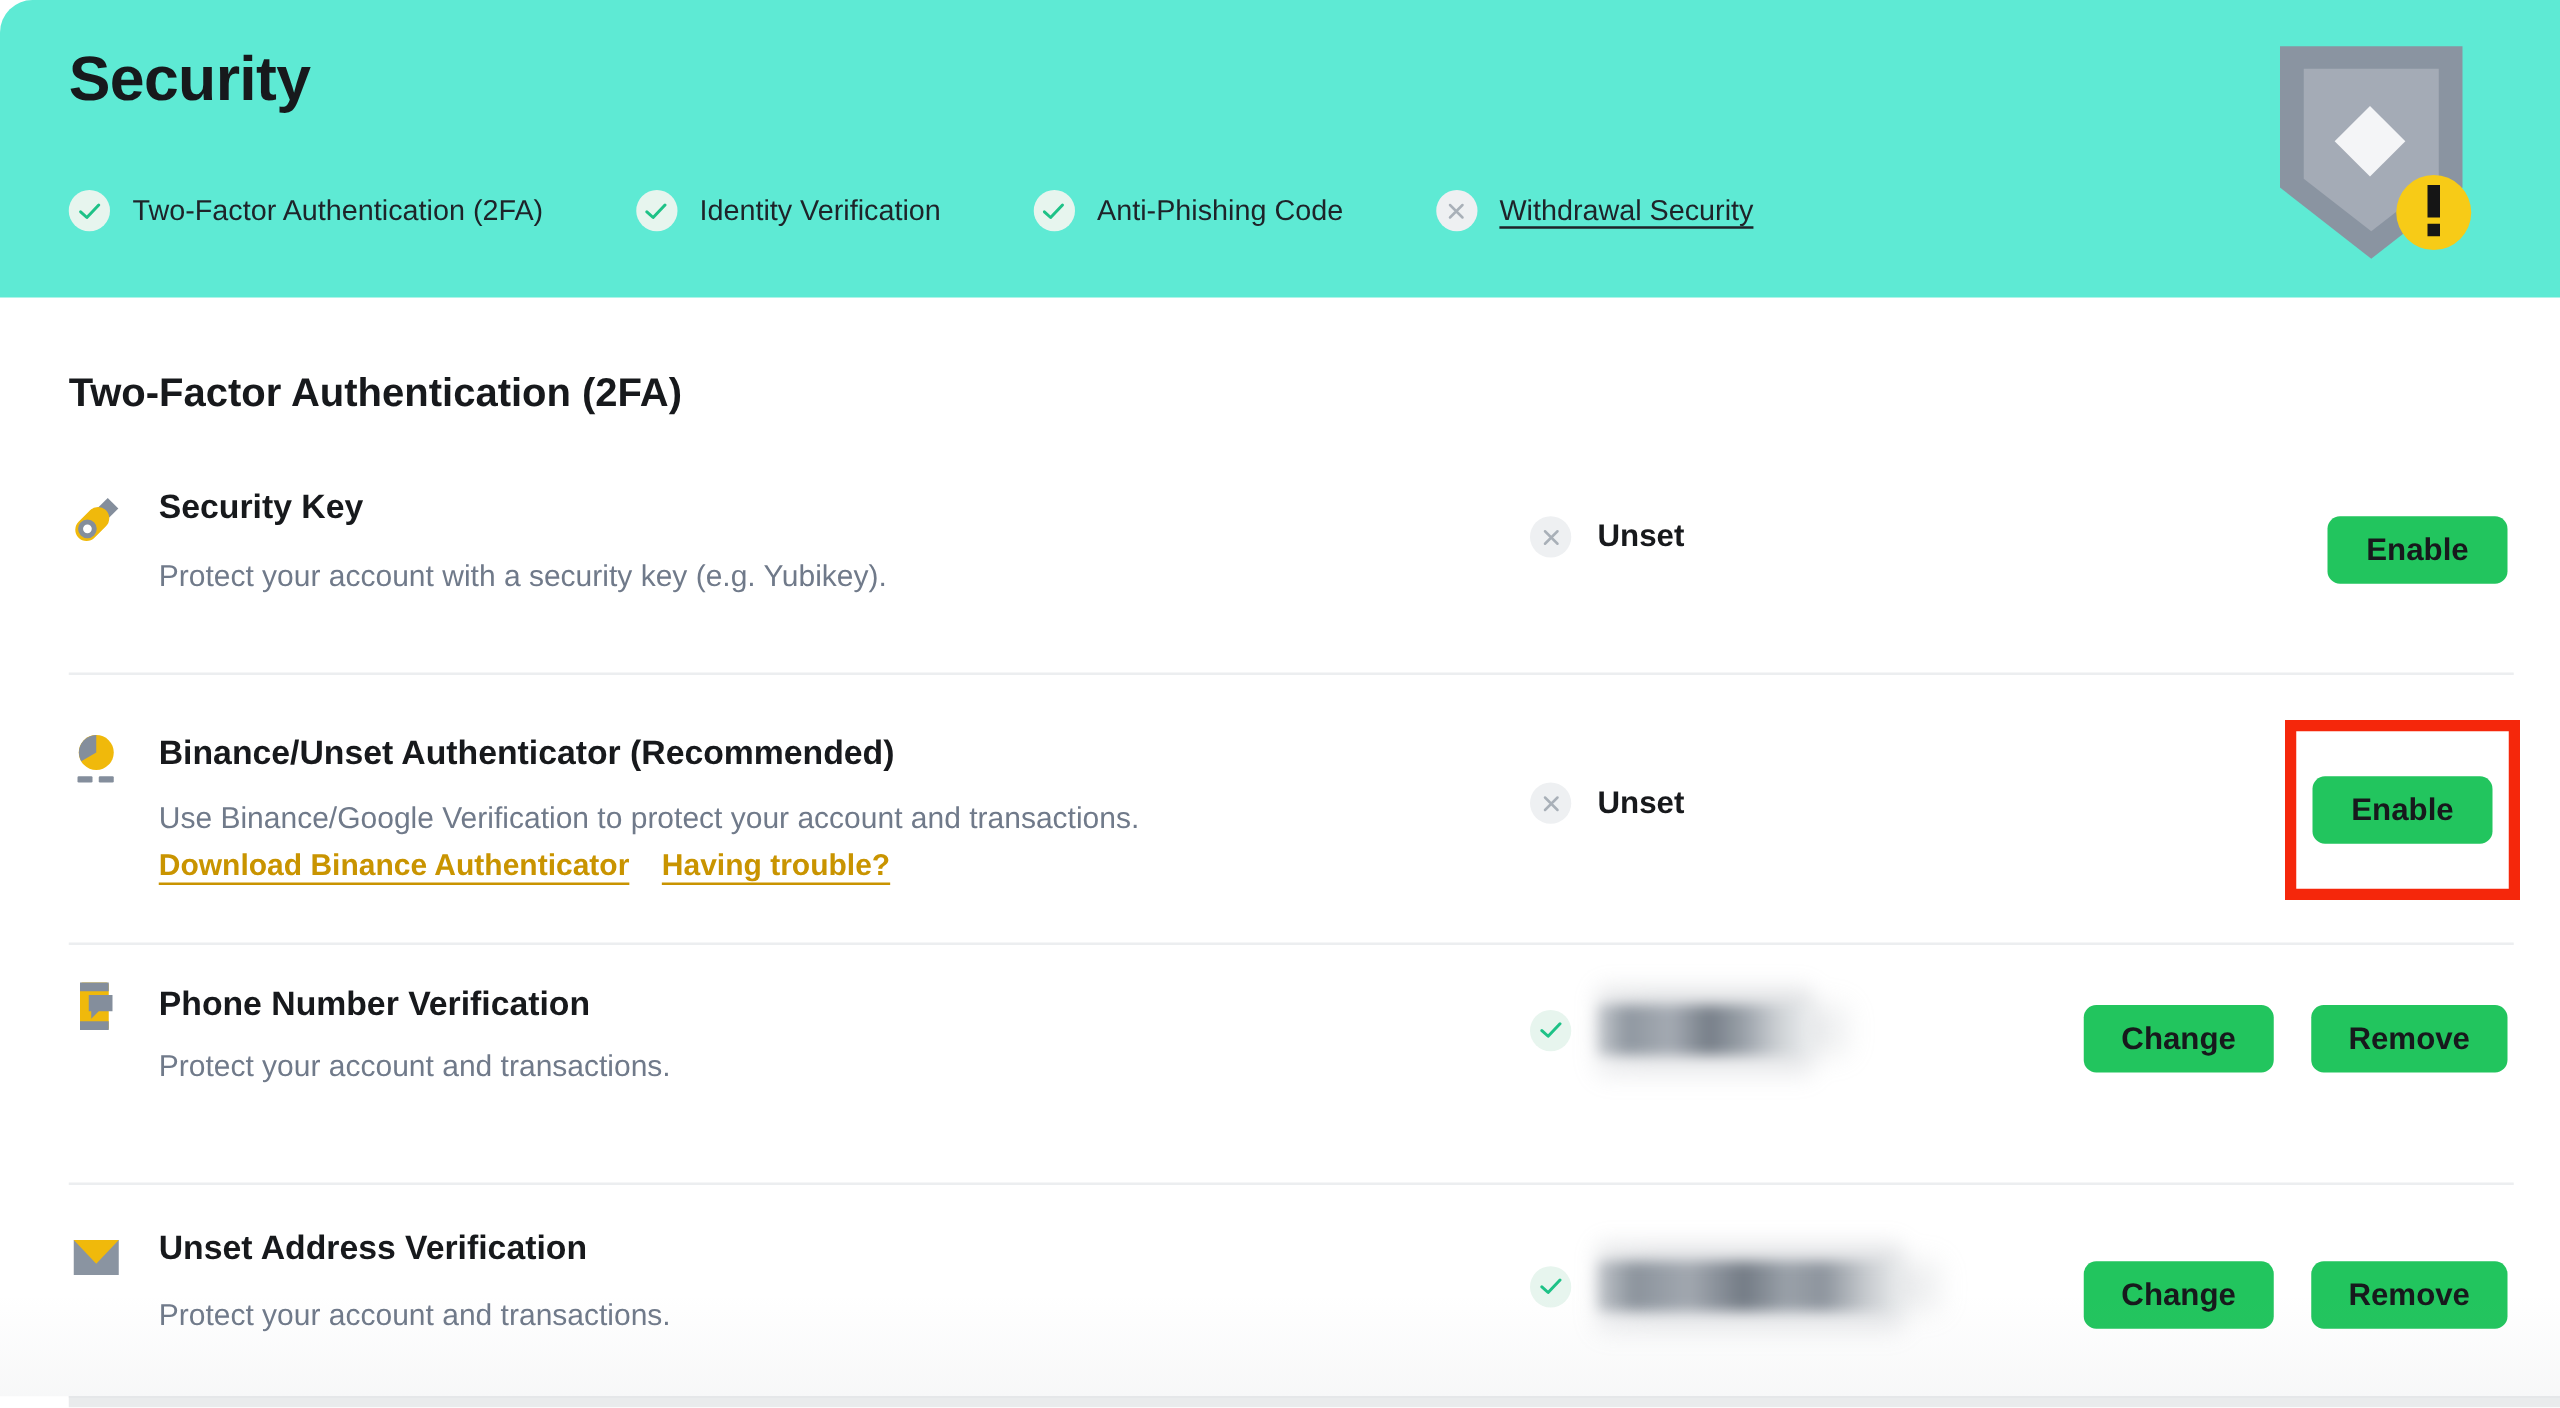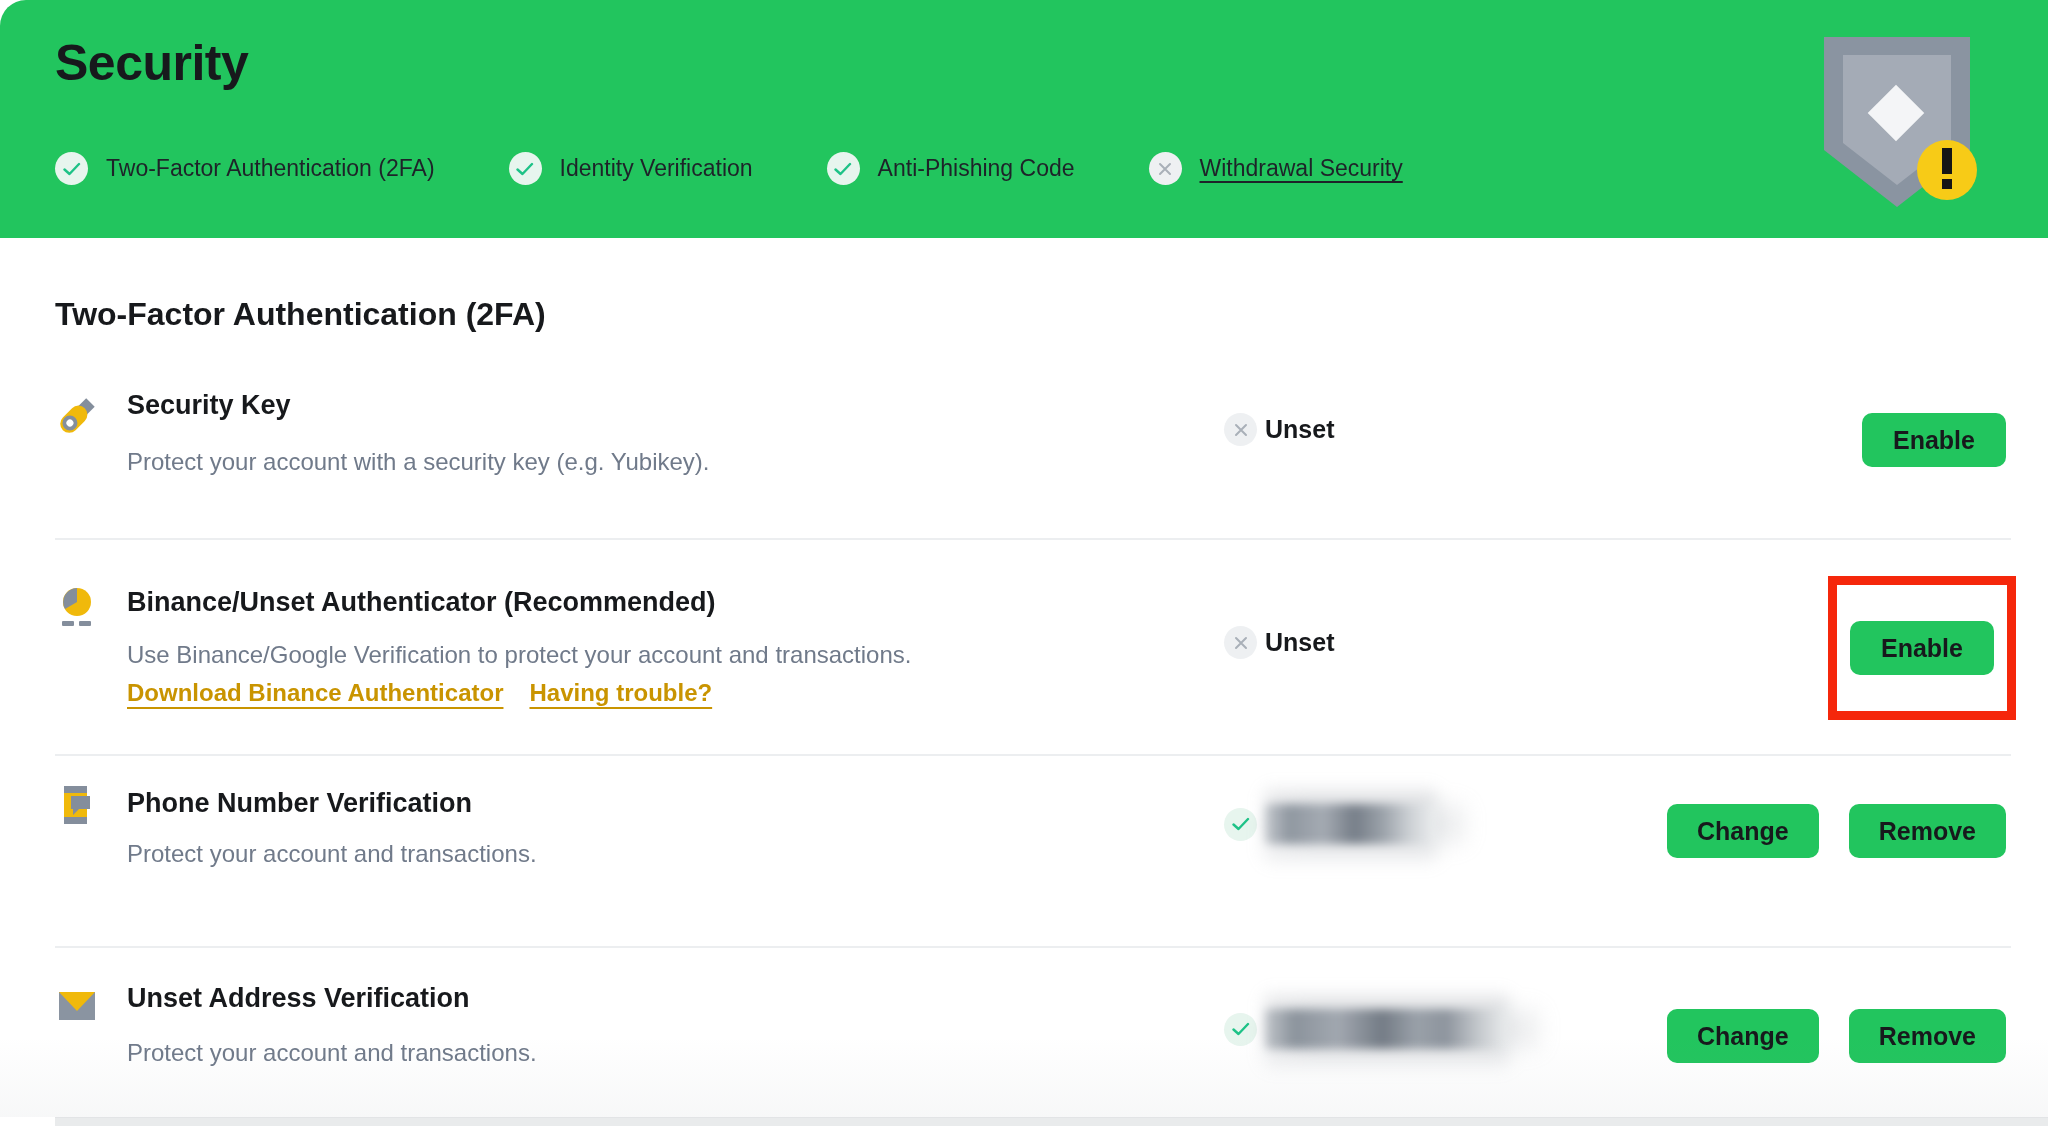--- a/index.html
+++ b/index.html
@@ -5,21 +5,21 @@
   html,body { margin:0; padding:0; background:#ffffff; }
   .page {
     position:relative; width:2048px; height:1126px; overflow:hidden;
     background:#ffffff; color:#1E2329;
     font-family:"Liberation Sans","DejaVu Sans",sans-serif;
   }
 
   
   .header {
     position:absolute; top:0; left:0; right:0; height:238px;
-    background:#22c55e; border-top-left-radius:26px;
+    background:#5eead4; border-top-left-radius:26px;
   }
   .header-title {
     position:absolute; left:55px; top:34px; margin:0;
     font-size:50px; font-weight:700; letter-spacing:-0.5px; color:#17191c;
   }
   .status-row { position:absolute; left:55px; top:152px; display:flex; gap:74px; align-items:center; }
   .status-item { display:flex; align-items:center; gap:18px; font-size:23px; font-weight:500; color:#1E2329; white-space:nowrap; }
   .underlined { text-decoration:underline; text-underline-offset:5px; cursor:pointer; }
 
   .badge-circle { width:33px; height:33px; border-radius:50%; display:flex; align-items:center; justify-content:center; flex:0 0 auto; }
@@ -41,21 +41,21 @@
 
   .row-icon { position:absolute; left:0; width:44px; height:44px; }
   .row-title { position:absolute; left:72px; margin:0; font-size:27px; font-weight:700; color:#17191c; white-space:nowrap; }
   .row-desc { position:absolute; left:72px; font-size:24px; color:#707A8A; white-space:nowrap; }
   .row-links { position:absolute; left:72px; display:flex; gap:26px; }
   .gold-link {
     font-size:24px; font-weight:700; color:#C99400; cursor:pointer;
     text-decoration:underline; text-underline-offset:6px; white-space:nowrap;
   }
 
-  .status { position:absolute; left:1169px; display:flex; align-items:center; gap:8px; }
+  .status { position:absolute; left:1169px; display:flex; align-items:center; gap:21px; }
   .status-label { font-size:25px; font-weight:700; color:#17191c; }
 
   .buttons { position:absolute; right:0; display:flex; gap:30px; }
   .btn {
     min-width:144px; height:54px; padding:0 30px; box-sizing:border-box;
     background:#22c55e; border:none; border-radius:10px; cursor:pointer;
     font-family:inherit; font-size:25px; font-weight:600; color:#17191c;
     display:flex; align-items:center; justify-content:center; white-space:nowrap;
   }
 

